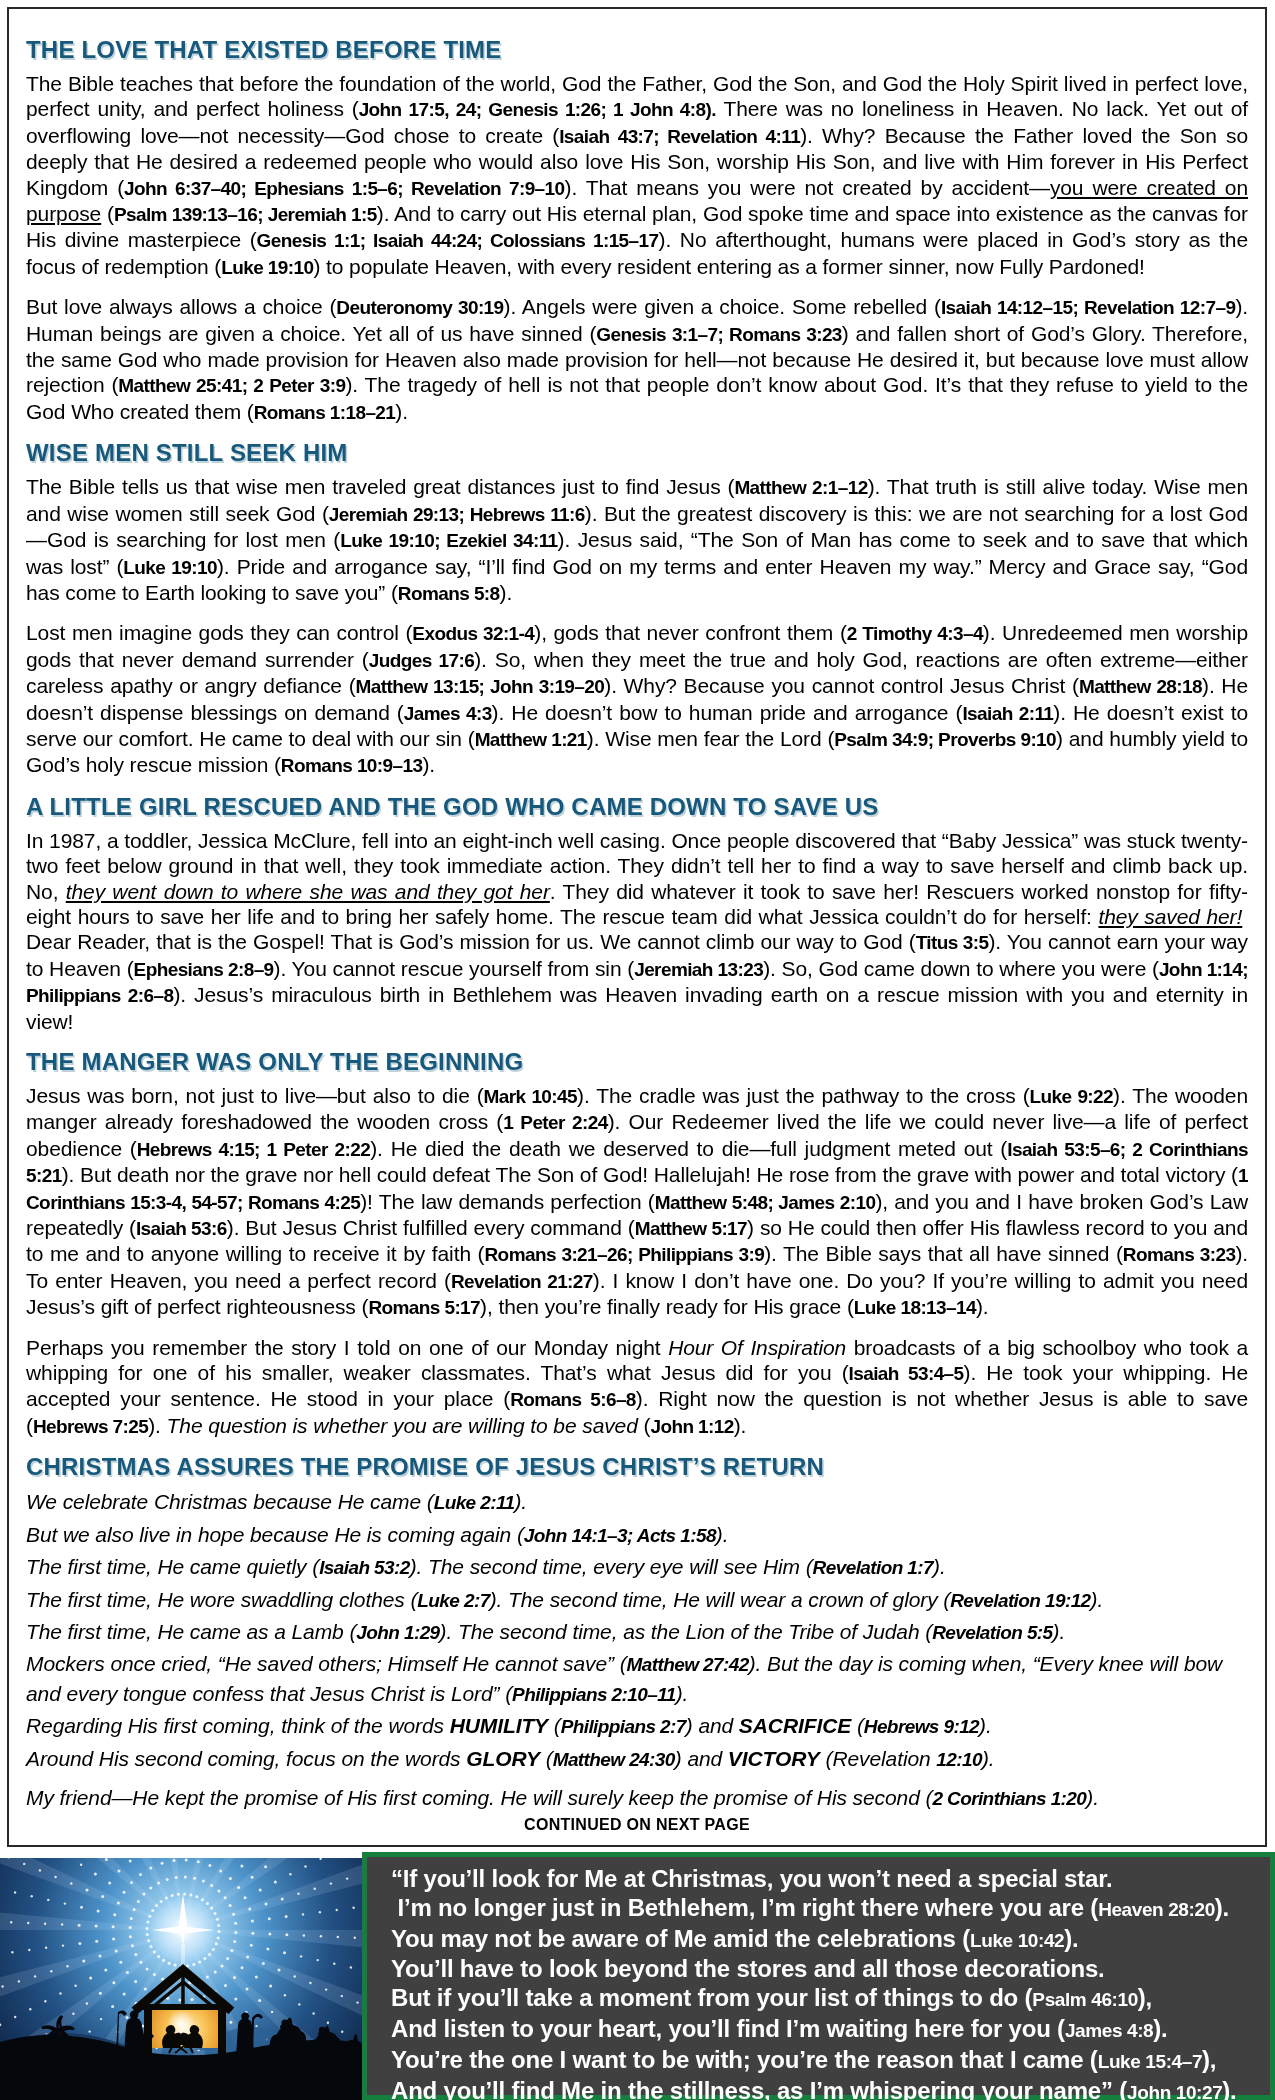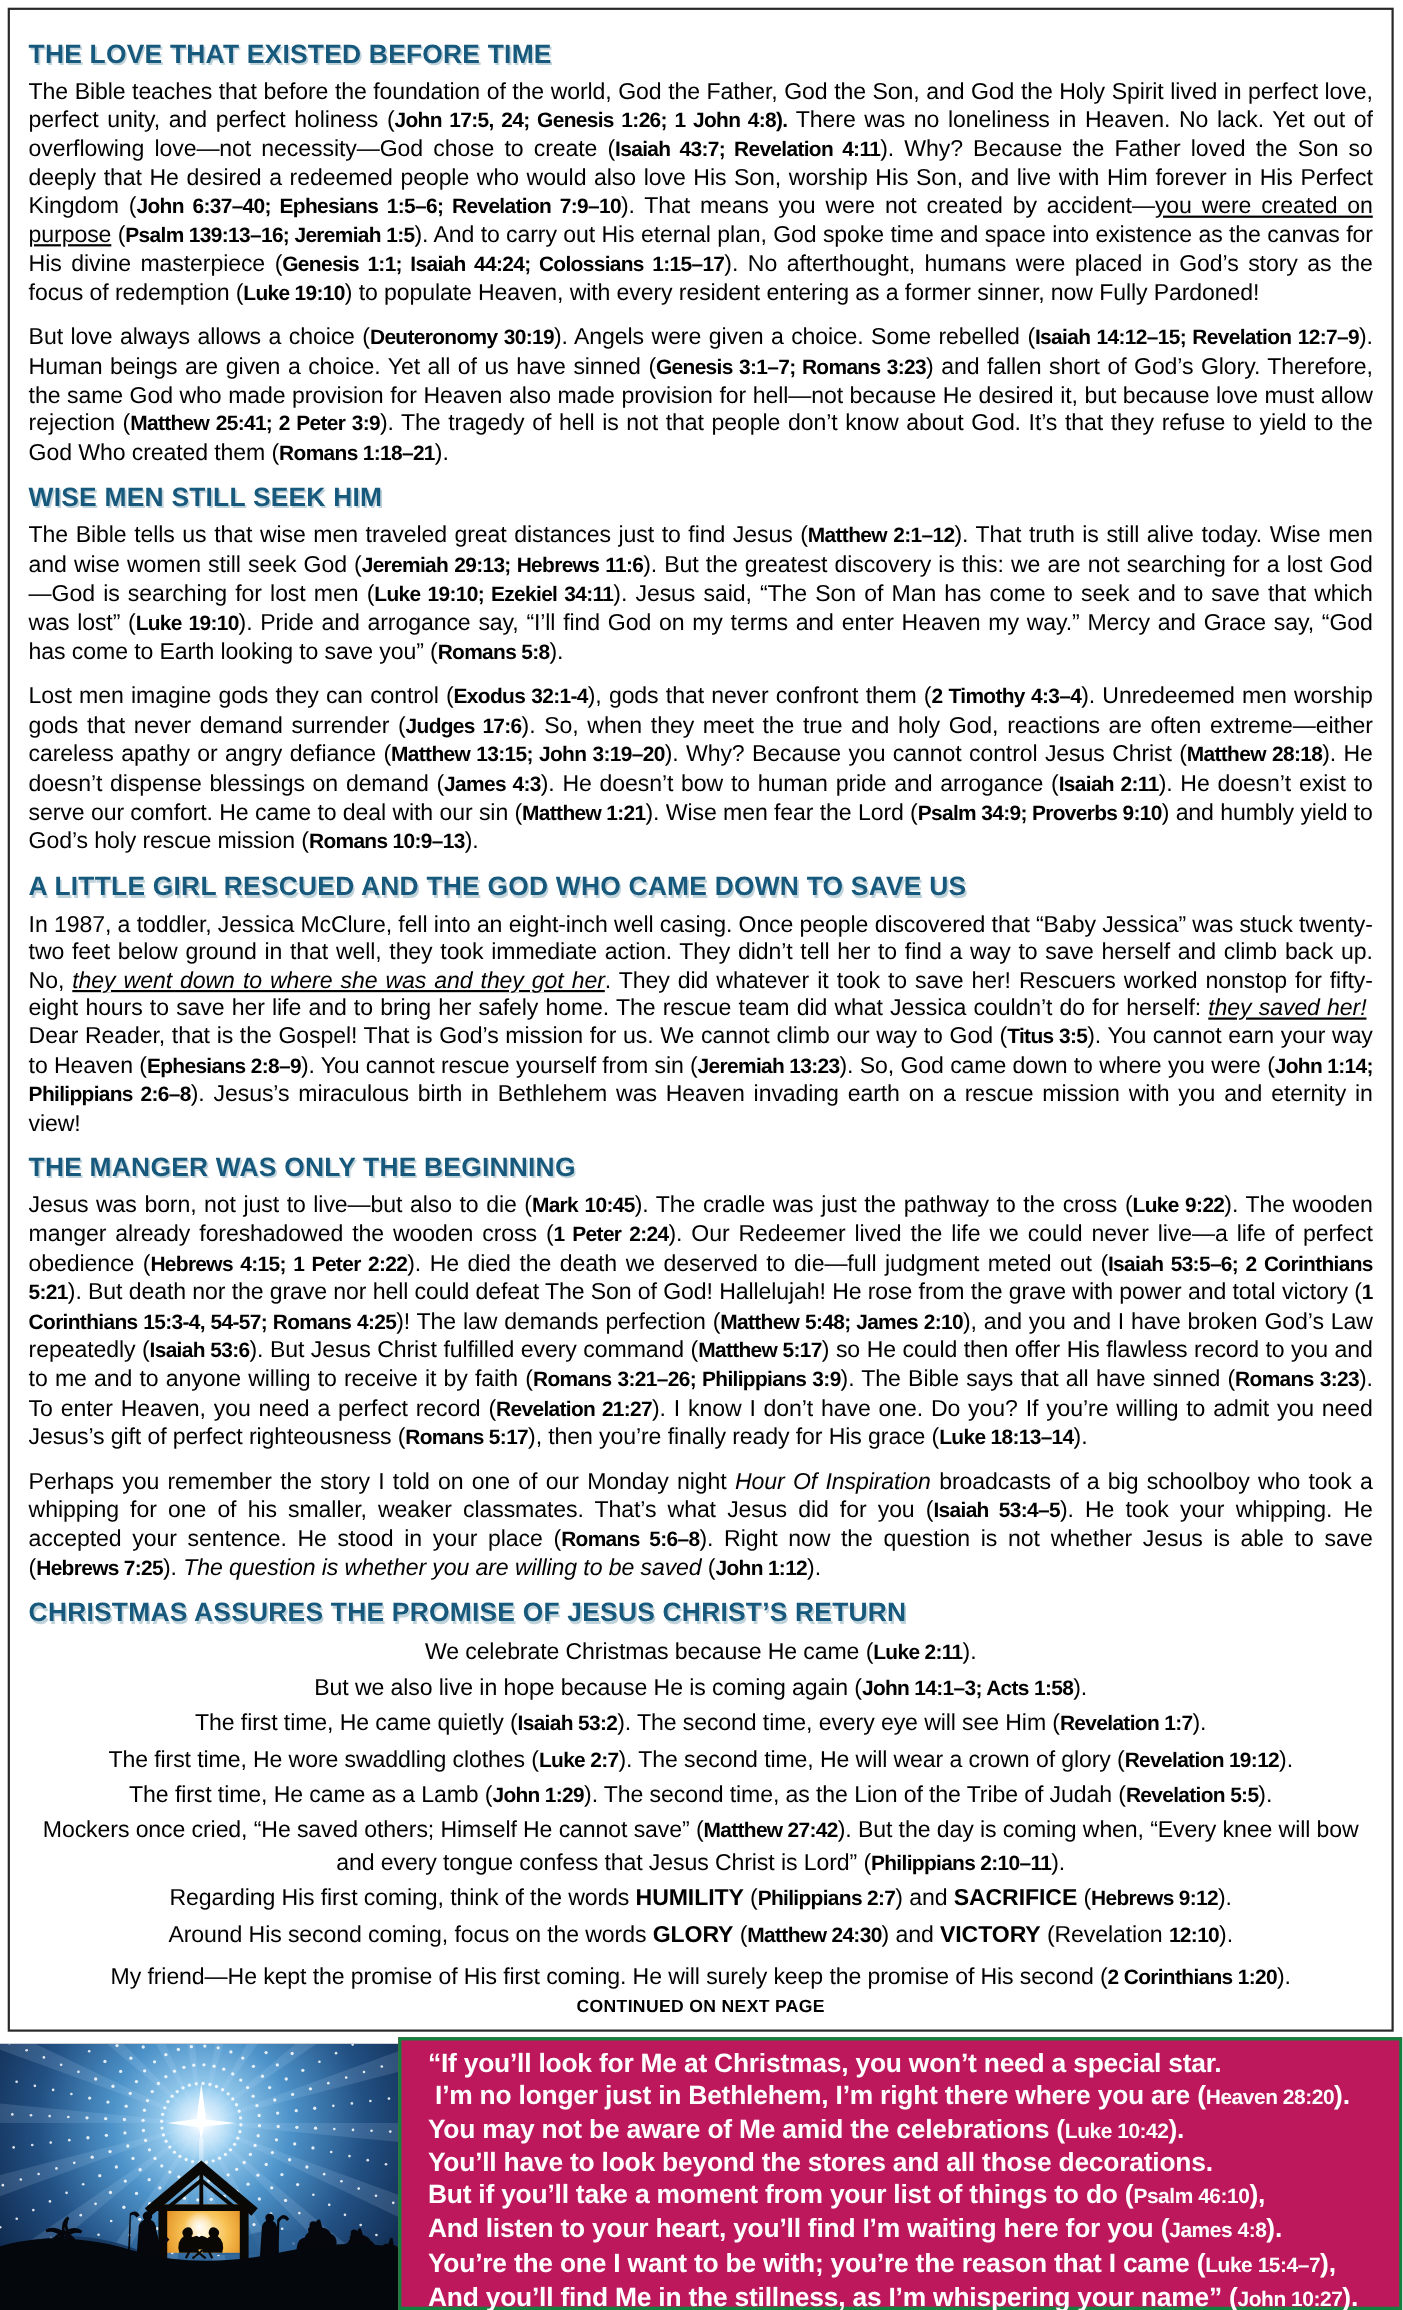--- a/index.html
+++ b/index.html
@@ -3,33 +3,33 @@
 <meta charset="utf-8">
 <style>
   html,body{margin:0;padding:0;background:#ffffff;}
   .page{position:relative;width:1275px;height:2100px;background:#ffffff;overflow:hidden;
         font-family:"Liberation Sans",sans-serif;color:#000;}
   .frame{position:absolute;left:7px;top:7px;width:1260px;height:1840px;border:2px solid #282828;
          box-sizing:border-box;background:#fff;padding:24px 17px 4px 17px;}
   h2{font-size:24px;line-height:27px;font-weight:bold;color:#17597c;margin:3px 0 8px 0;
      letter-spacing:0.2px;text-shadow:1.5px 2px 0 #c0d2da;}
   p{font-size:21px;line-height:25.4px;margin:0 0 14px 0;text-align:justify;letter-spacing:-0.1px;}
-  p.cl{text-align:center;margin:0 0 3px 0;line-height:28.4px;}
+  p.cl{text-align:left;margin:0 0 3px 0;line-height:28.4px;font-style:italic;}
   .s-n{}
   .s-r{font-weight:bold;font-size:19px;letter-spacing:-0.6px;}
   .s-i{font-style:italic;}
   .s-iu{font-style:italic;text-decoration:underline;}
   .s-u{text-decoration:underline;}
   .s-b{font-weight:bold;}
   .continued{text-align:center;font-weight:bold;font-size:16px;letter-spacing:0.3px;}
   .band{position:absolute;left:0;top:1852px;width:1275px;height:248px;background:#fff;}
   .nativity{position:absolute;left:0;top:6px;width:362px;height:242px;background:#081830;overflow:hidden;}
   .nativity svg{display:block;}
-  .quotebox{position:absolute;left:362px;top:0;width:913px;height:248px;background:#be185d;
-            border:3px solid #15803d;box-sizing:border-box;padding:8px 6px 4px 24px;}
+  .quotebox{position:absolute;left:362px;top:0;width:913px;height:248px;background:#404040;
+            border:5px solid #15803d;box-sizing:border-box;padding:8px 6px 4px 24px;}
   .qline{font-size:24px;font-weight:bold;color:#ffffff;line-height:28.8px;margin:0;text-align:left;
          letter-spacing:-0.2px;text-align:left;}
   .qline .s-r{font-size:19px;letter-spacing:-0.4px;}
 </style>
 </head>
 <body>
 
 <div class="page">
   <div class="frame">
     <div id="sections">

